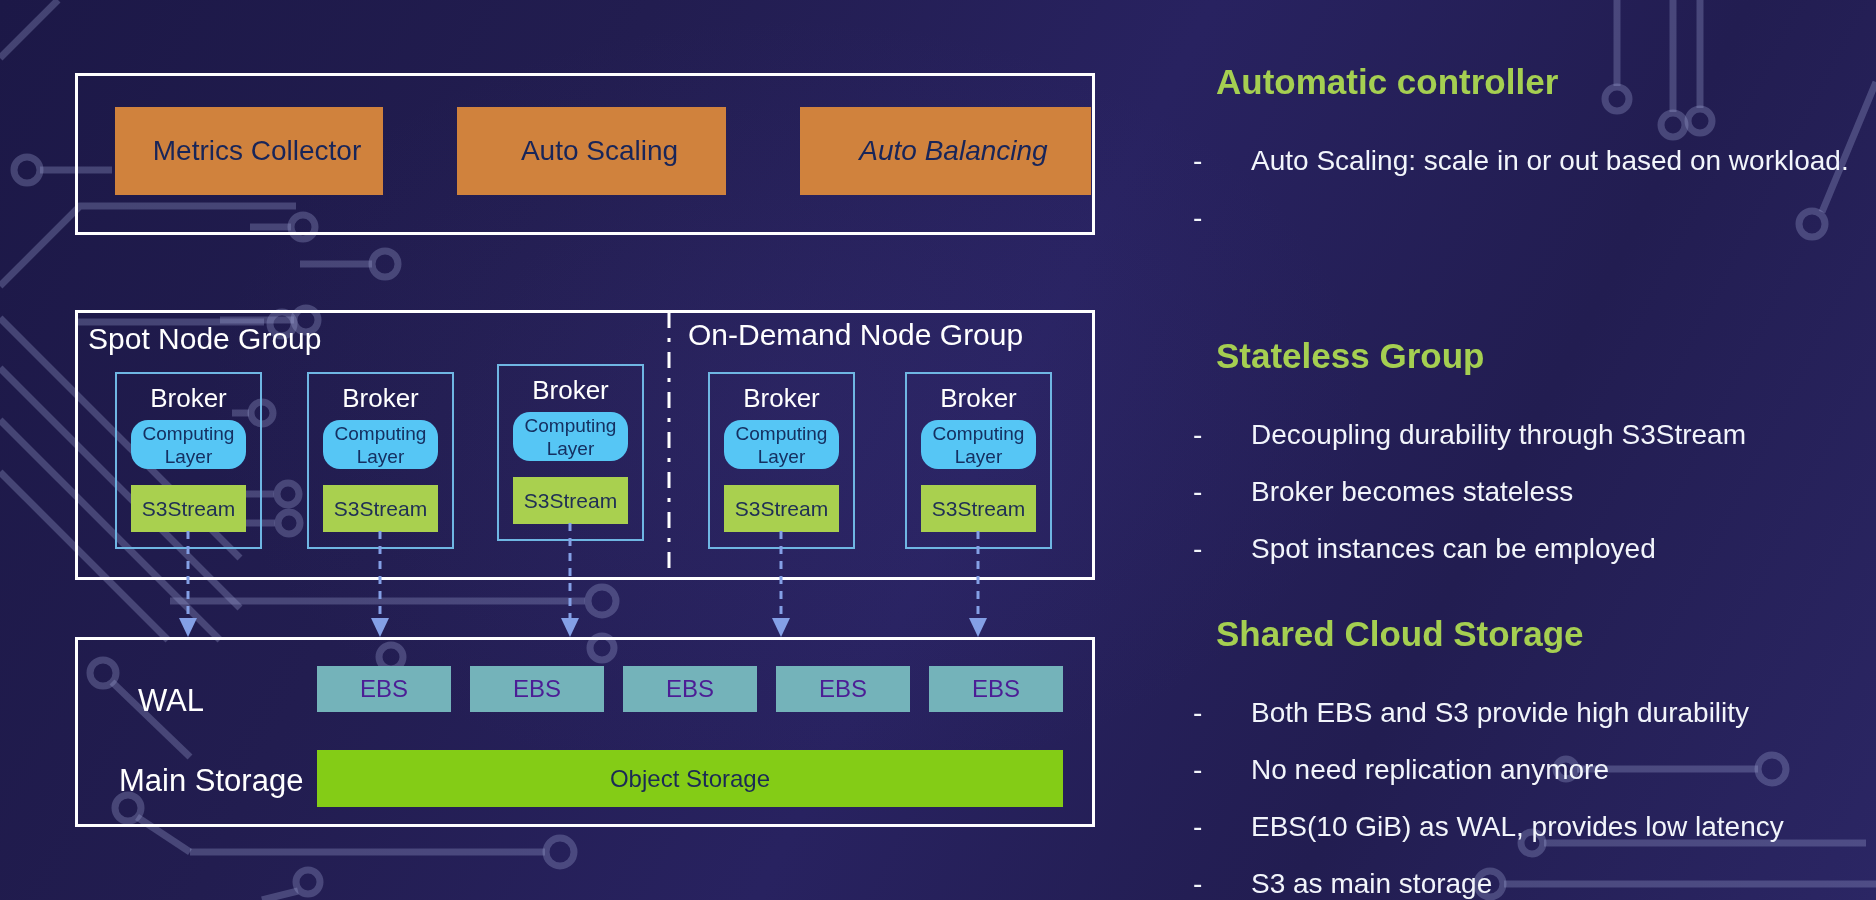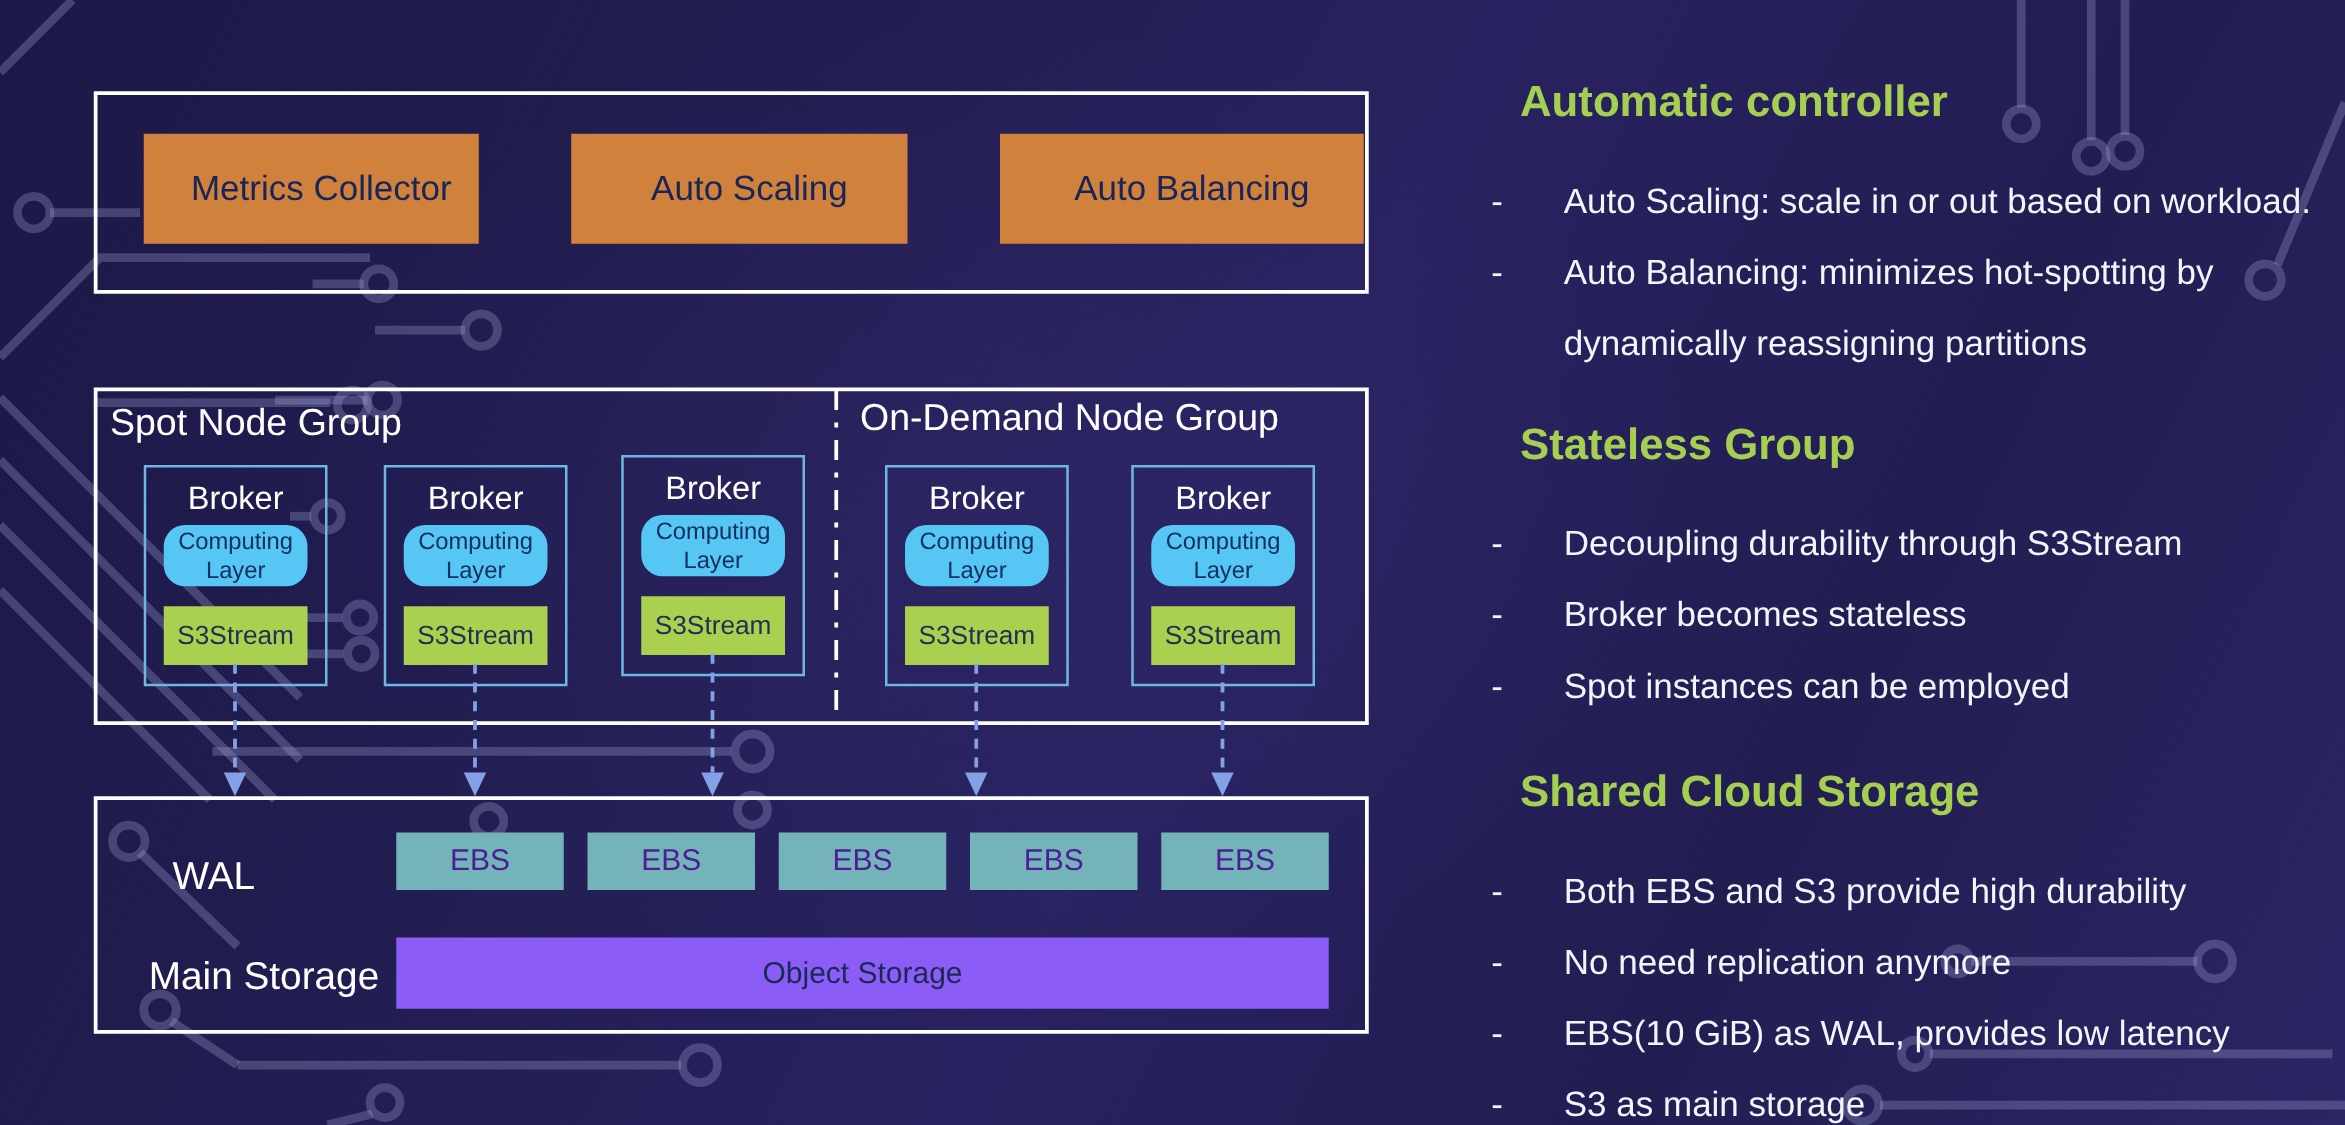--- a/index.html
+++ b/index.html
@@ -20,21 +20,21 @@
   #nodes-panel{left:75px;top:310px;width:1020px;height:270px;}
   #storage-panel{left:75px;top:637px;width:1020px;height:190px;}
 
   .ctrl-box{
     position:absolute;top:31px;height:88px;background:#d0823d;
     display:flex;align-items:center;justify-content:center;
     color:#182559;font-size:28px;padding-left:16px;
   }
   #ctrl-metrics{left:37px;width:252px;}
   #ctrl-scaling{left:379px;width:253px;}
-  #ctrl-balancing{left:722px;width:275px;}
+  #ctrl-balancing{left:722px;width:275px;font-style:italic;}
 
   .group-label{position:absolute;color:#ffffff;font-size:30px;z-index:2;}
   #spot-label{left:88px;top:322px;}
   #ondemand-label{left:688px;top:318px;}
 
   .broker{
     position:absolute;width:147px;height:177px;border:2px solid #6fb6e3;
     box-sizing:border-box;z-index:2;background:transparent;padding-left:10px;
   }
   .broker .btitle{position:absolute;top:9px;left:0;width:100%;text-align:center;color:#ffffff;font-size:26px;}
@@ -59,21 +59,21 @@
   #main-storage-label{left:119px;top:763px;}
 
   .ebs{
     position:absolute;top:666px;width:134px;height:46px;background:#74b3ba;
     display:flex;align-items:center;justify-content:center;
     color:#4c1d95;font-size:24px;z-index:2;
   }
   #ebs-1{left:317px;} #ebs-2{left:470px;} #ebs-3{left:623px;} #ebs-4{left:776px;} #ebs-5{left:929px;}
 
   #object-storage{
-    position:absolute;left:317px;top:750px;width:746px;height:57px;background:#8b5cf6;
+    position:absolute;left:317px;top:750px;width:746px;height:57px;background:#84cc16;
     display:flex;align-items:center;justify-content:center;
     color:#1b2a55;font-size:24px;z-index:2;
   }
 
   
   .note-section{position:absolute;left:1193px;width:679px;z-index:2;}
   #note-1{top:58px;} #note-2{top:332px;} #note-3{top:610px;}
   .note-heading{color:#a5cf51;font-size:35px;font-weight:bold;line-height:48px;margin:0 0 0 23px;}
   .note-bullets{list-style:none;margin:26px 0 0 0;padding:0;}
   .note-bullets li{
@@ -208,21 +208,20 @@
 
 <div id="note-1" class="note-section">
   <h2 class="note-heading">Automatic controller</h2>
   <ul class="note-bullets">
     <li>
       <span class="marker">-</span>
       <span>Auto Scaling: scale in or out based on workload.</span>
     </li>
     <li>
       <span class="marker">-</span>
-      <span>Auto Balancing: minimizes hot-spotting by dynamically reassigning partitions</span>
     </li>
   </ul>
 </div>
 
 <div id="note-2" class="note-section">
   <h2 class="note-heading">Stateless Group</h2>
   <ul class="note-bullets">
     <li>
       <span class="marker">-</span>
       <span>Decoupling durability through S3Stream</span>

